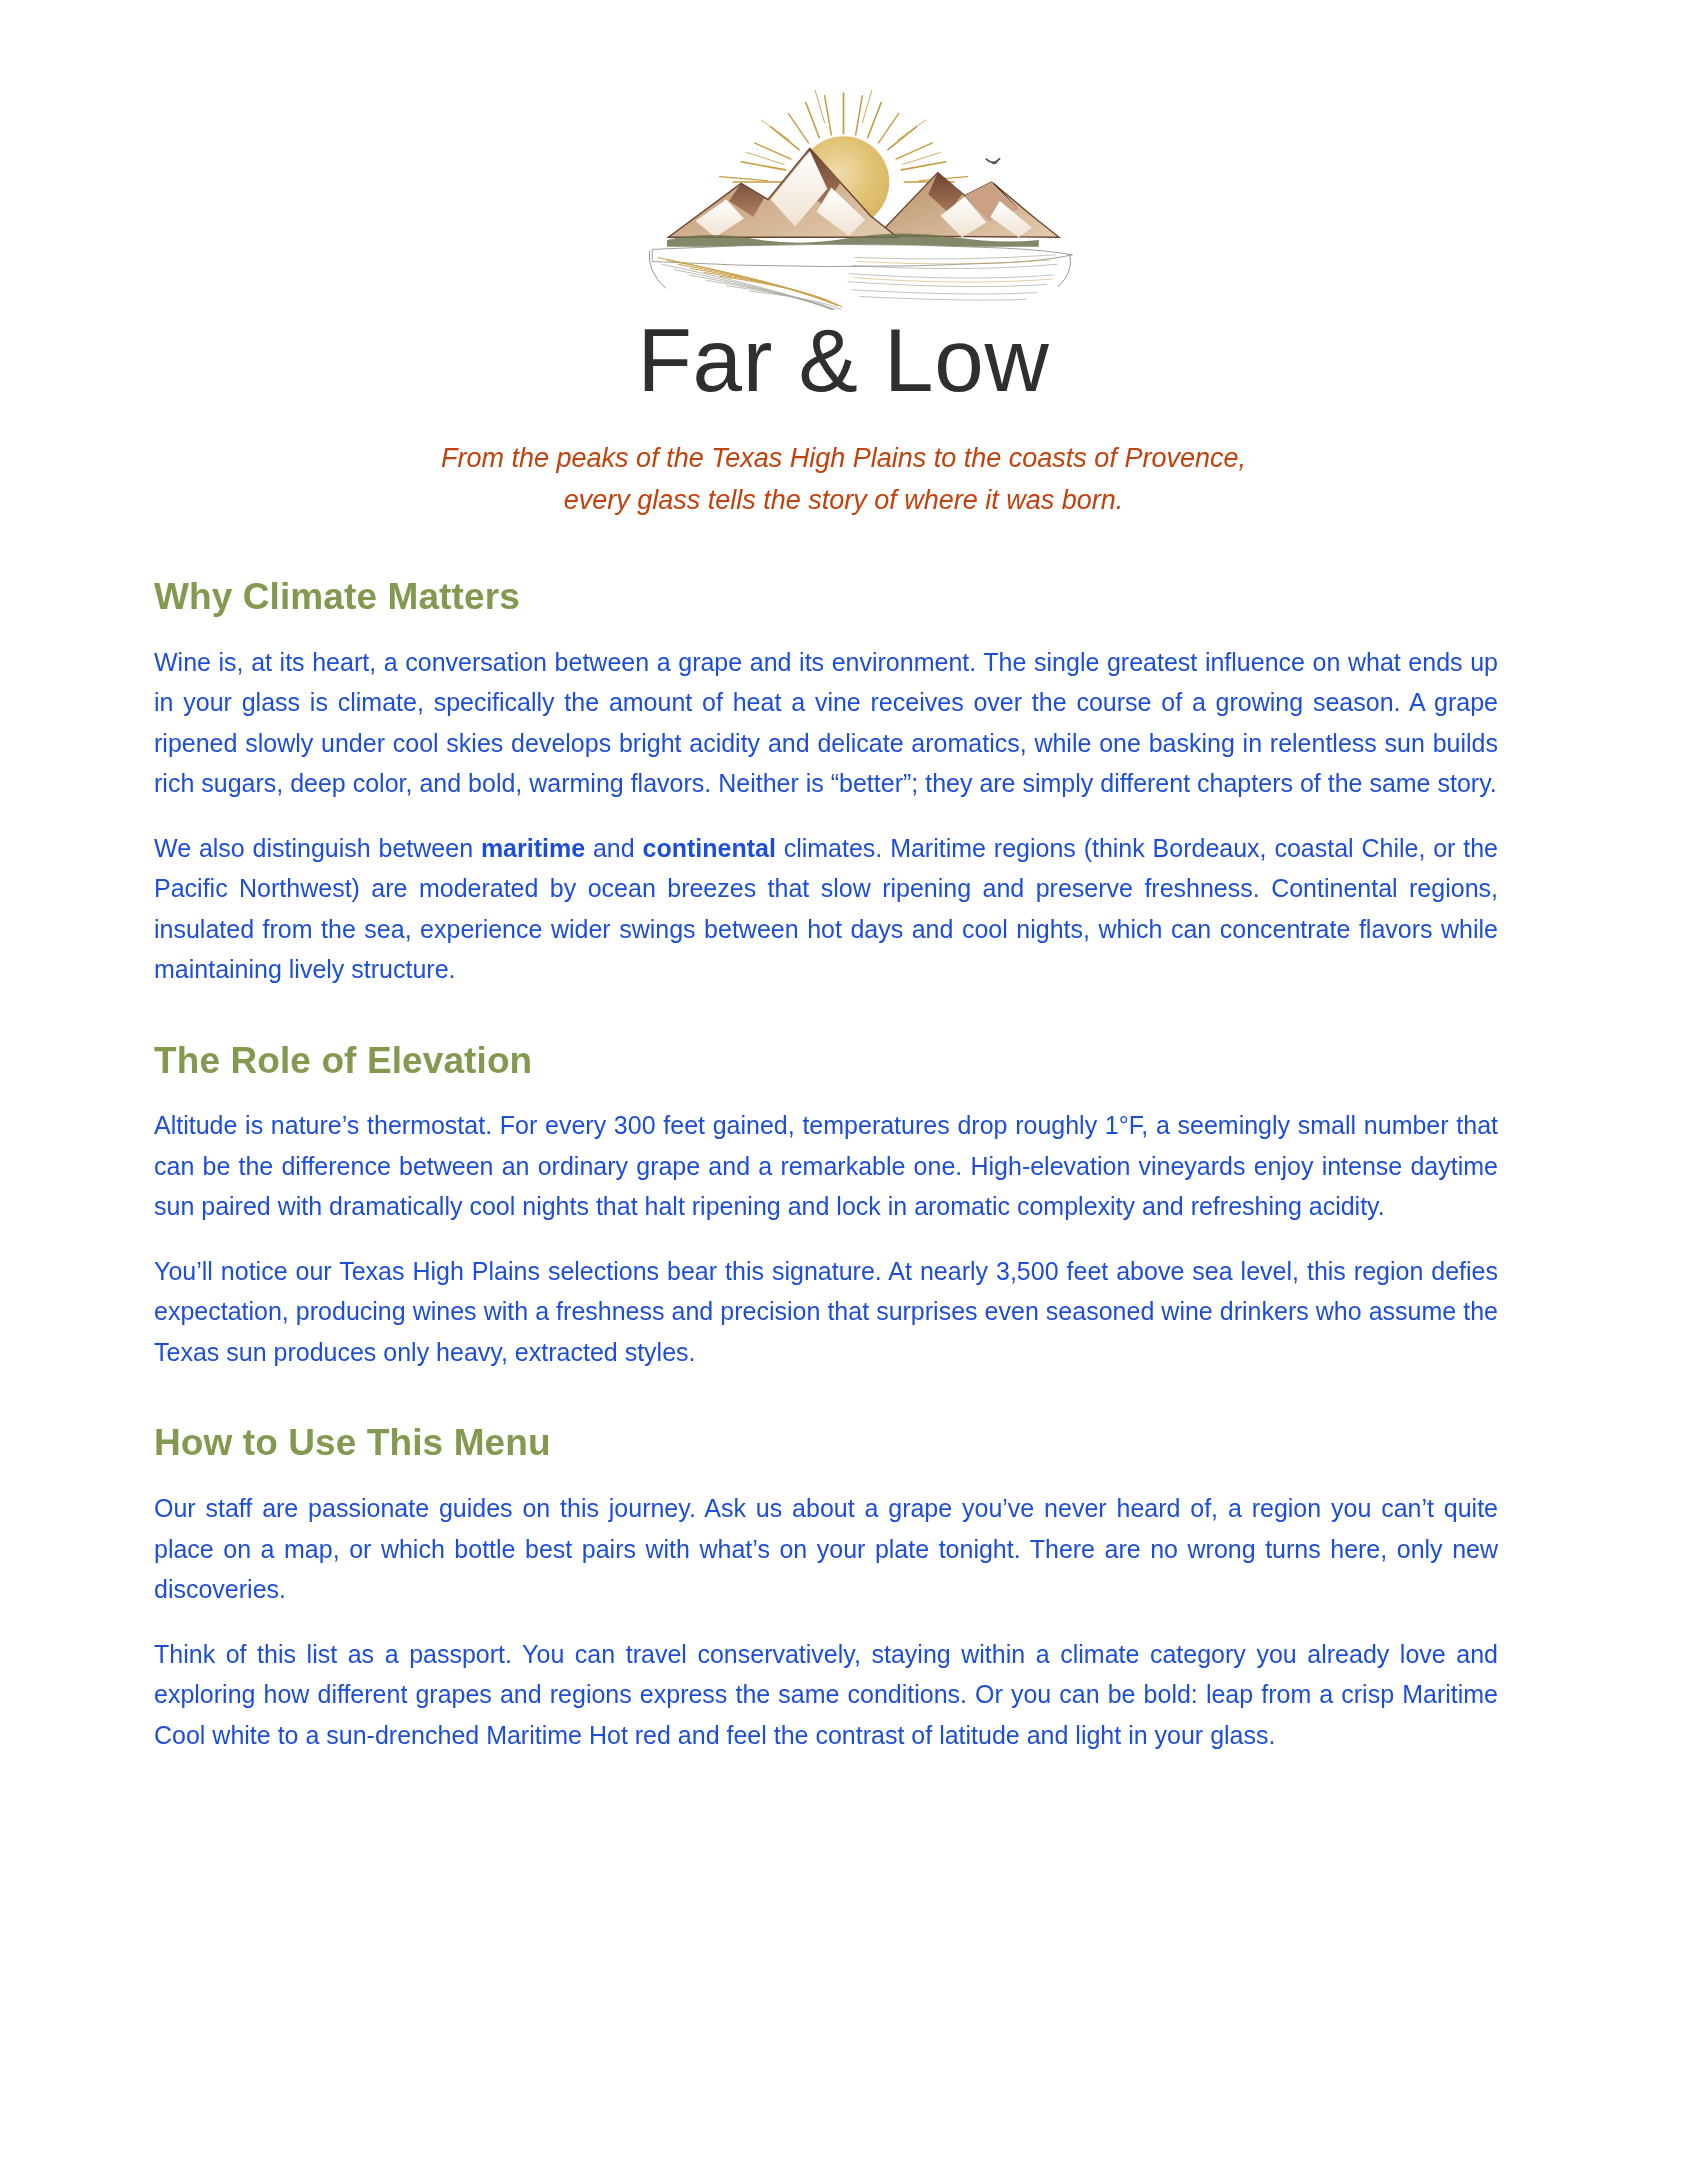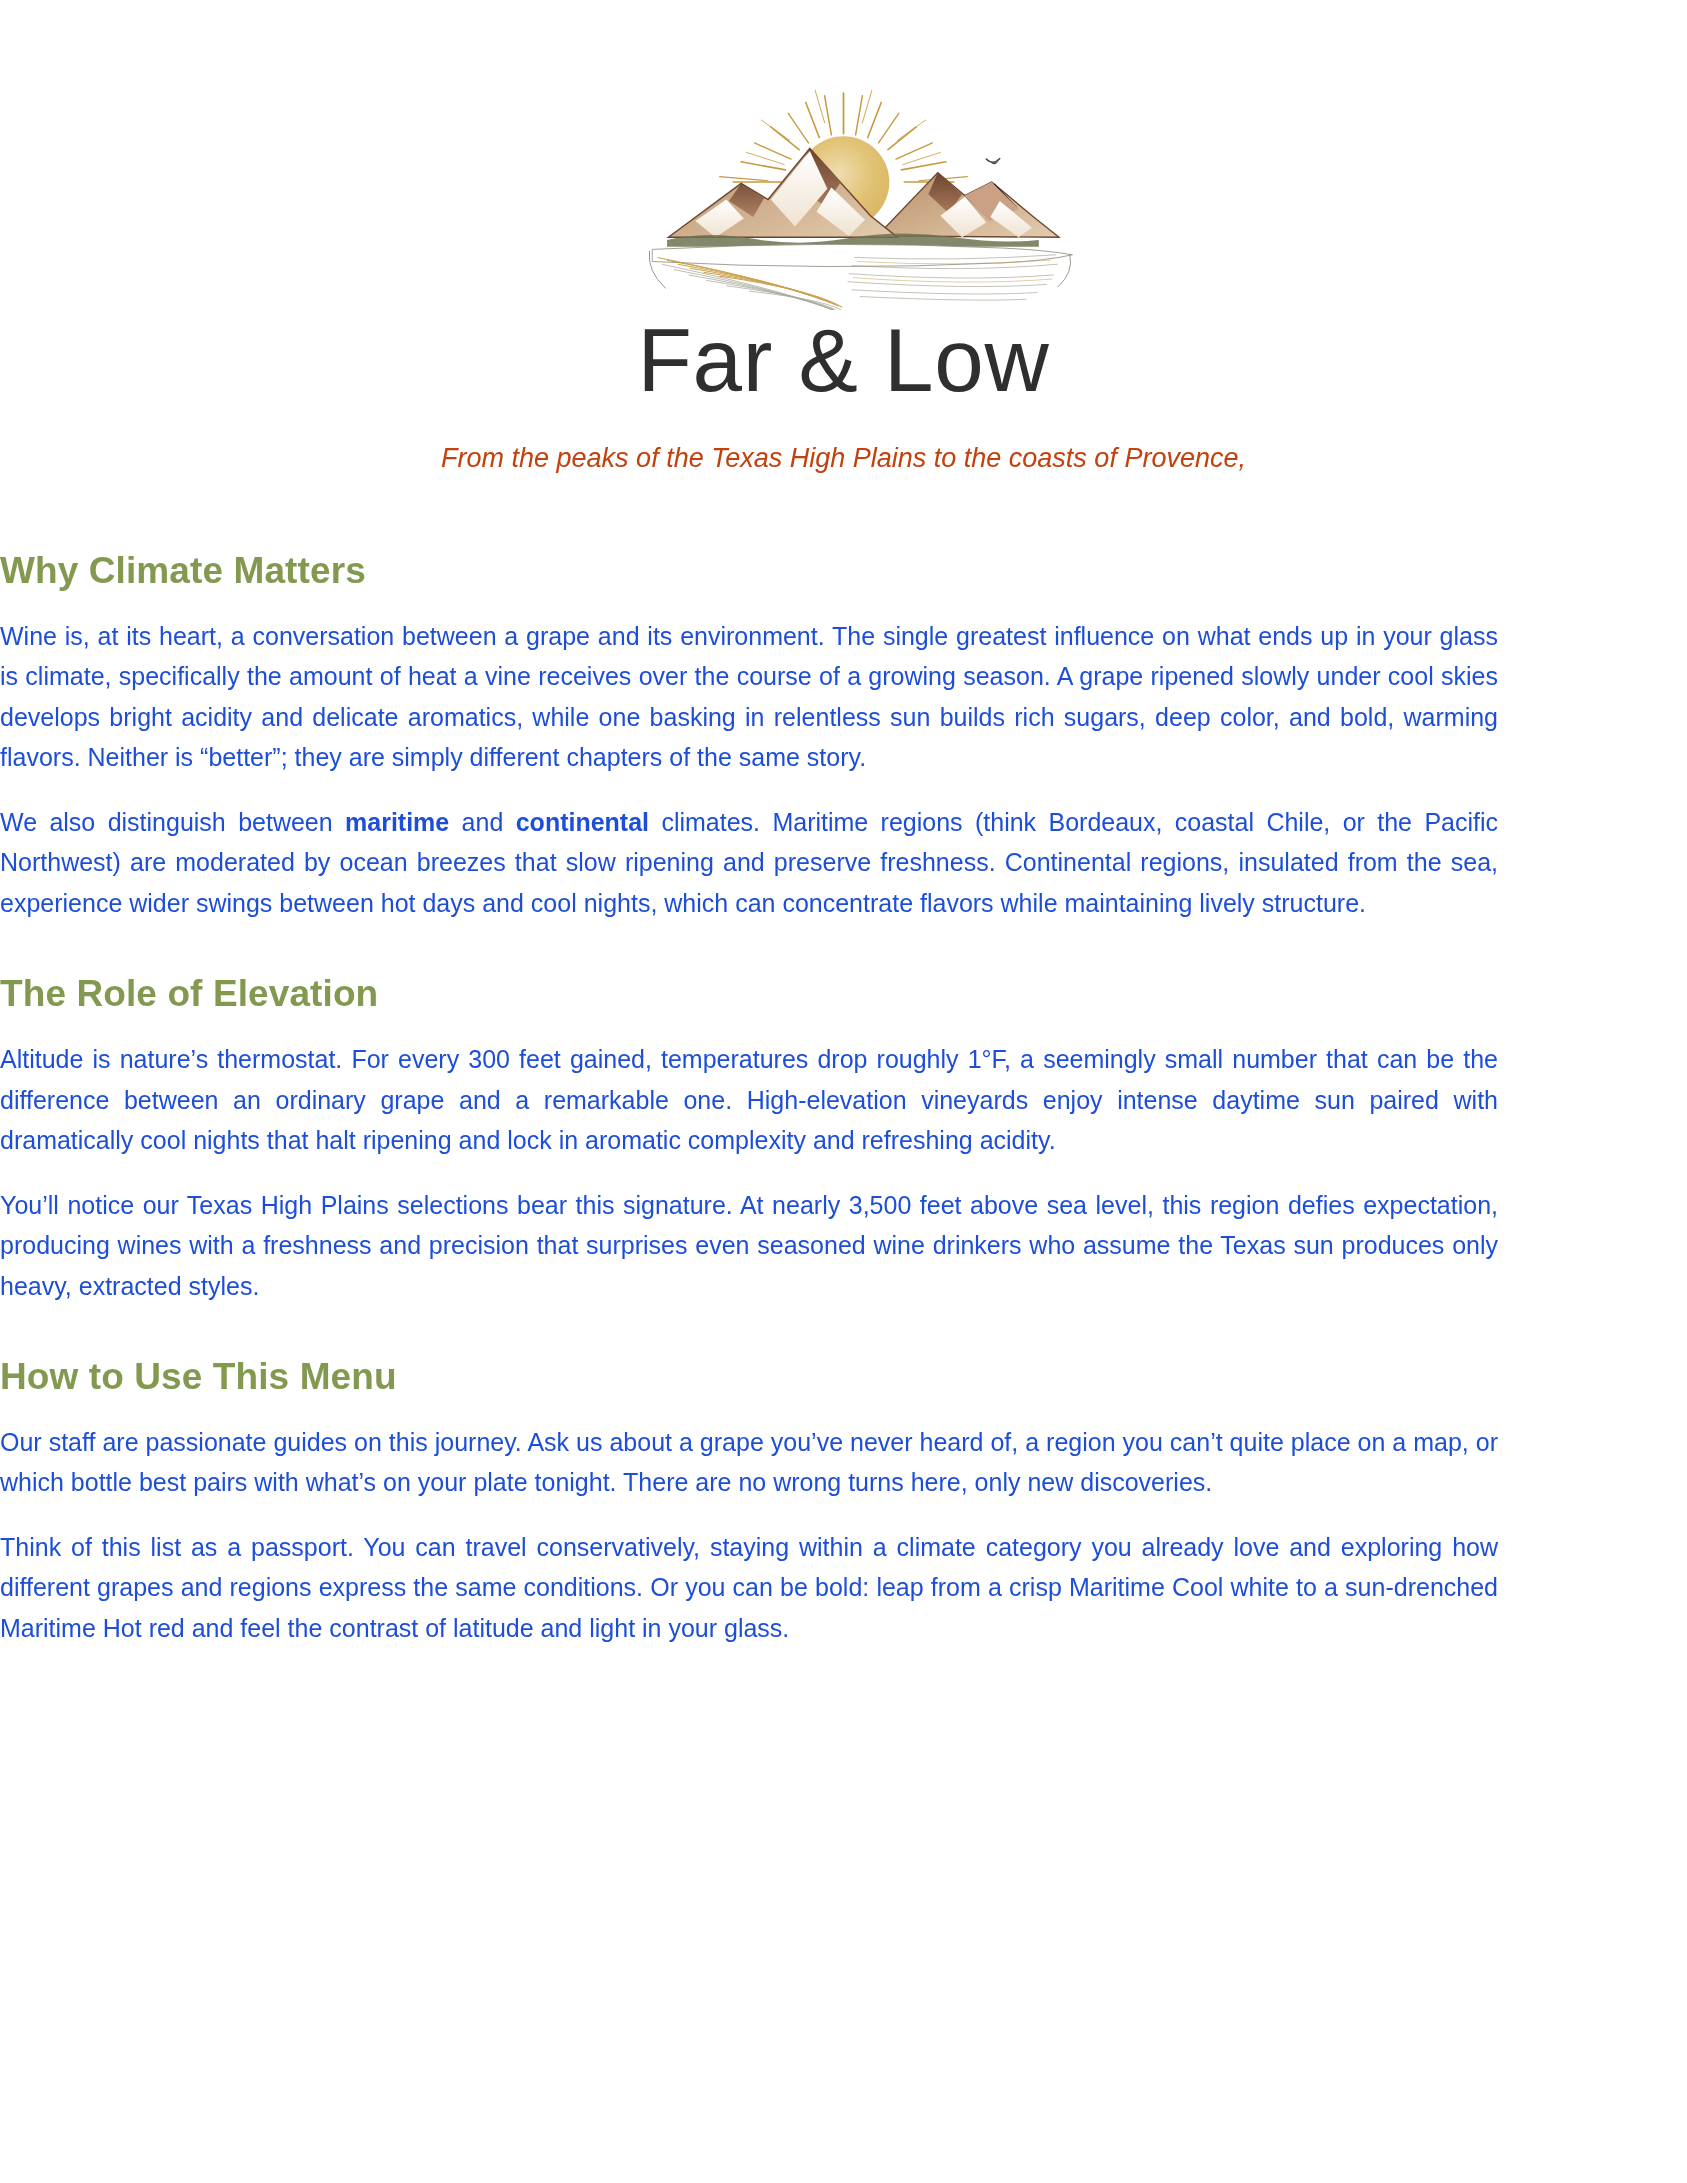--- a/index.html
+++ b/index.html
@@ -50,21 +50,22 @@
     text-align: center;
     font-style: italic;
     font-size: 27px;
     line-height: 1.55;
     color: #c2410c;
   }
   .tagline .tl-line { display: block; }
 
   
   .content {
-    margin: 16px auto;
+    margin: 0 auto;
+    padding-left: 154px;
     padding-right: 189px;
     padding-top: 53px;
     box-sizing: border-box;
   }
   h2.section-heading {
     color: #82994f;
     font-size: 37px;
     font-weight: bold;
     line-height: 1.18;
     margin: 0 0 23px 0;
@@ -189,20 +190,21 @@
       </g>
       <path d="M92 252 q-4 30 24 56" stroke="#8a8a7a" stroke-width="1.3" fill="none"></path>
       <path d="M716 258 q6 26 -18 48" stroke="#8a8a7a" stroke-width="1.3" fill="none"></path>
     </svg>
 
     <div class="wordmark">Far &amp; Low</div>
   </div>
 
   <div class="tagline">
     <span class="tl-line">From the peaks of the Texas High Plains to the coasts of Provence,</span>
+    <span class="tl-line">every glass tells the story of where it was born.</span>
   </div>
 
   <div class="content">
 
     <h2 class="section-heading">Why Climate Matters</h2>
     <p class="body-par"><span>Wine is, at its heart, a conversation between a grape and its environment. The single greatest influence on what ends up in your glass is climate, specifically the amount of heat a vine receives over the course of a growing season. A grape ripened slowly under cool skies develops bright acidity and delicate aromatics, while one basking in relentless sun builds rich sugars, deep color, and bold, warming flavors. Neither is “better”; they are simply different chapters of the same story.</span></p>
     <p class="body-par"><span>We also distinguish between </span><b>maritime</b><span> and </span><b>continental</b><span> climates. Maritime regions (think Bordeaux, coastal Chile, or the Pacific Northwest) are moderated by ocean breezes that slow ripening and preserve freshness. Continental regions, insulated from the sea, experience wider swings between hot days and cool nights, which can concentrate flavors while maintaining lively structure.</span></p>
 
     <h2 class="section-heading spaced-top">The Role of Elevation</h2>
     <p class="body-par"><span>Altitude is nature’s thermostat. For every 300 feet gained, temperatures drop roughly 1°F, a seemingly small number that can be the difference between an ordinary grape and a remarkable one. High-elevation vineyards enjoy intense daytime sun paired with dramatically cool nights that halt ripening and lock in aromatic complexity and refreshing acidity.</span></p>

